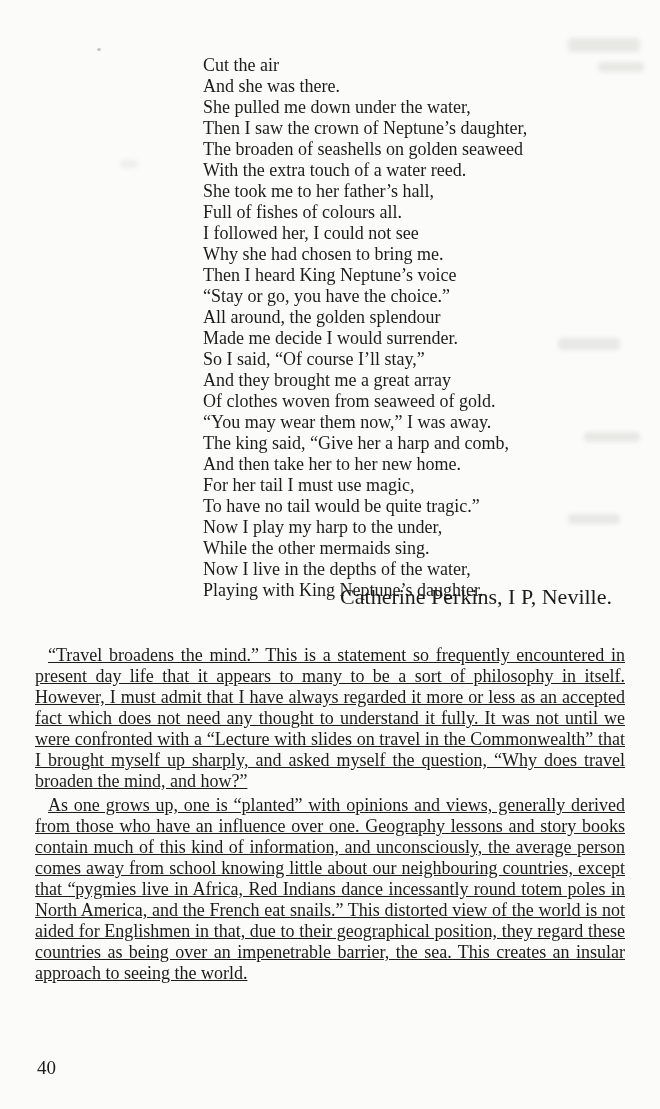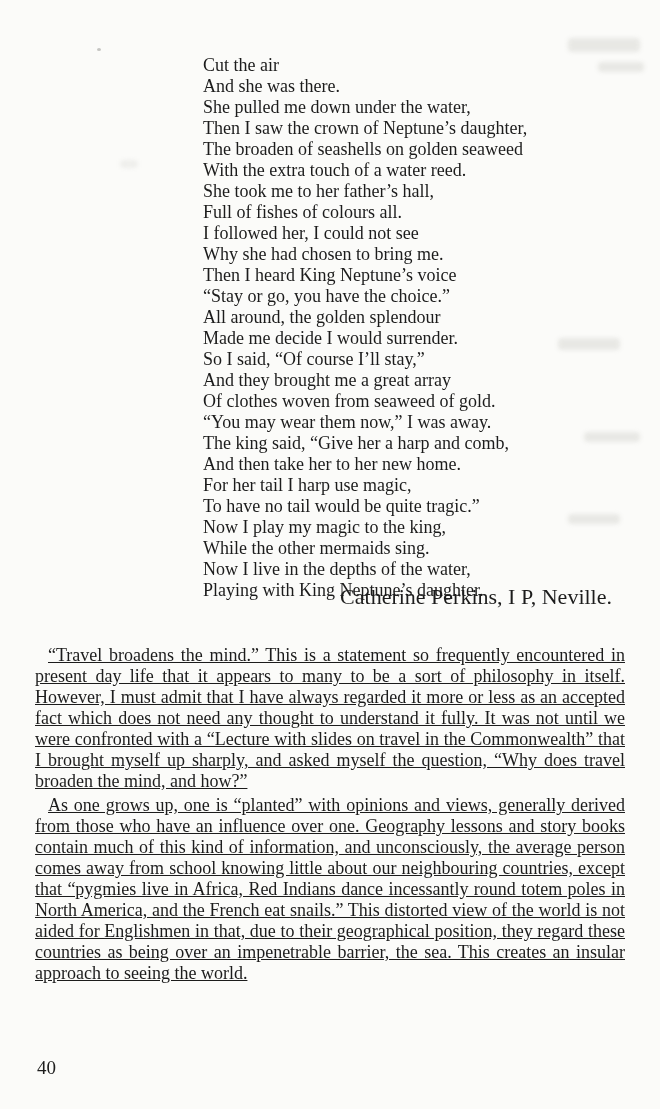--- a/index.html
+++ b/index.html
@@ -126,25 +126,25 @@
       <div class="poem-line">And they brought me a great array</div>
 
       <div class="poem-line">Of clothes woven from seaweed of gold.</div>
 
       <div class="poem-line">“You may wear them now,” I was away.</div>
 
       <div class="poem-line">The king said, “Give her a harp and comb,</div>
 
       <div class="poem-line">And then take her to her new home.</div>
 
-      <div class="poem-line">For her tail I harp use magic,</div>
+      <div class="poem-line">For her tail I must use magic,</div>
 
       <div class="poem-line">To have no tail would be quite tragic.”</div>
 
-      <div class="poem-line">Now I play my magic to the king,</div>
+      <div class="poem-line">Now I play my harp to the under,</div>
 
       <div class="poem-line">While the other mermaids sing.</div>
 
       <div class="poem-line">Now I live in the depths of the water,</div>
 
       <div class="poem-line">Playing with King Neptune’s daughter.</div>
     </div>
 
   <div class="attribution">Catherine Perkins, I P, Neville.</div>
 

